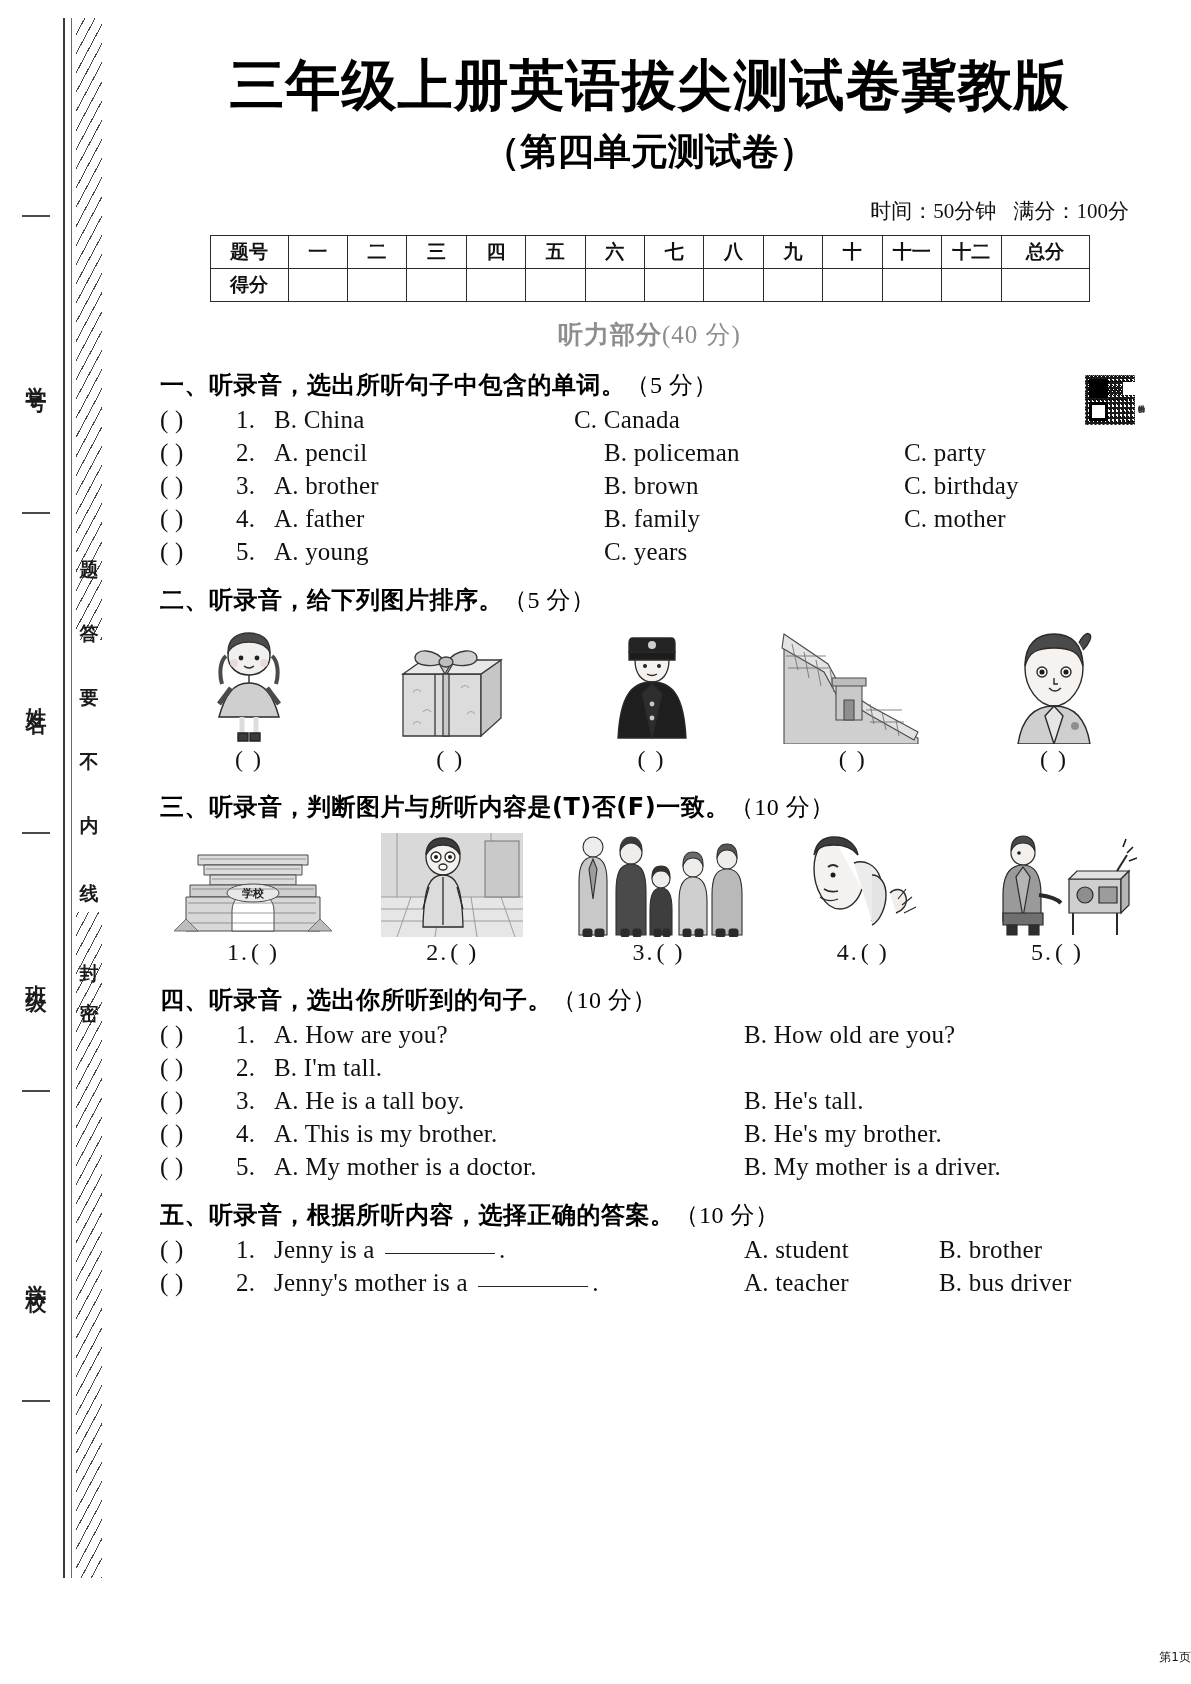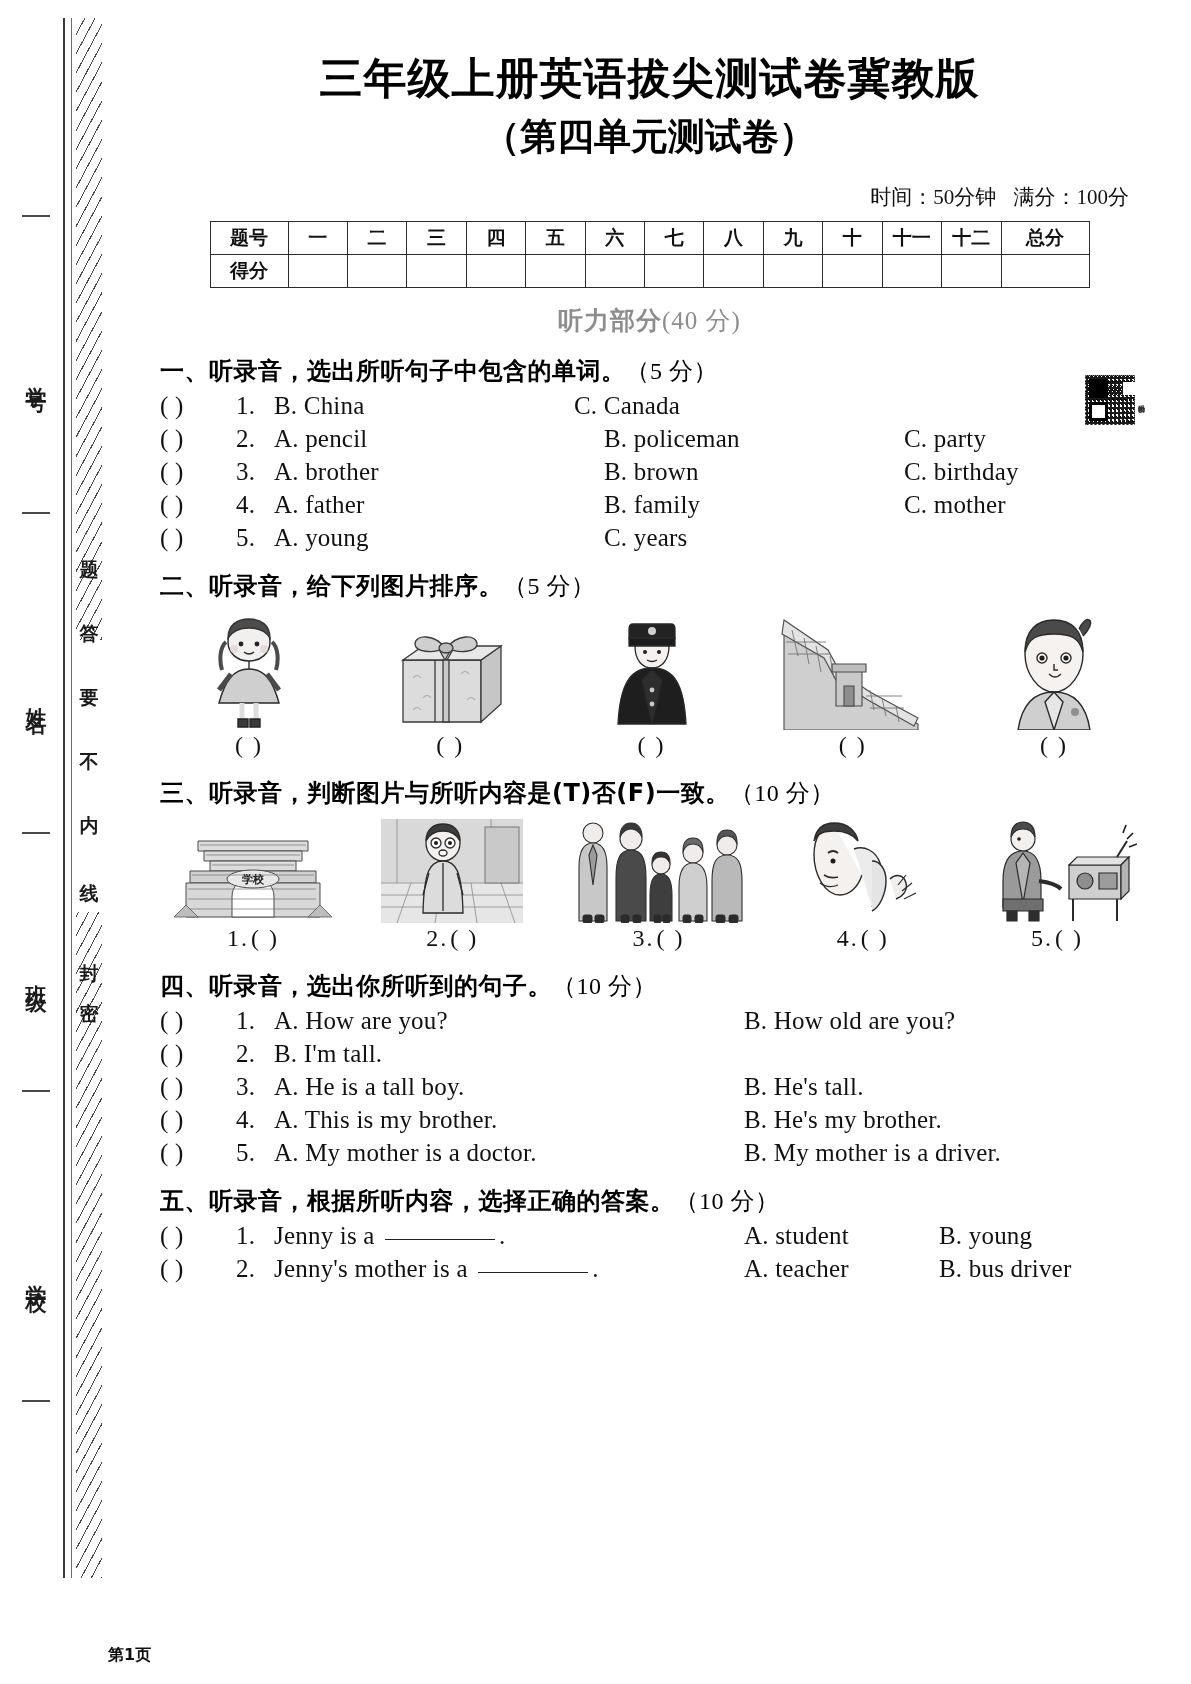--- a/index.html
+++ b/index.html
@@ -72,21 +72,21 @@
     left: 108px; top: 0;
     width: 1083px; height: 1684px;
     padding: 0 40px;
   }
 
   h1.title {
     margin: 0;
     padding-top: 52px;
     font-family: "DejaVu Sans", sans-serif;
     font-weight: 700;
-    font-size: 43px;
+    font-size: 55px;
     line-height: 1.22;
     text-align: center;
     letter-spacing: 1px;
     color: #000;
   }
   h2.subtitle {
     margin: 10px 0 0 0;
     font-family: "DejaVu Sans", sans-serif;
     font-weight: 700;
     font-size: 37px;
@@ -223,25 +223,24 @@
   .pic-caption {
     font-size: 24px;
     margin-top: 2px;
     letter-spacing: 2px;
   }
   .pic-caption .pnum { margin-right: 2px; }
 
   .page-num {
     position: absolute;
     left: 0; right: 0; bottom: 18px;
-    text-align: left;
-    font-family: "DejaVu Sans", sans-serif;
-    font-size: 16px;
+    text-align: right;
+    font-family: "DejaVu Sans", sans-serif;
+    font-size: 12px;
     color: #111;
-    font-weight: bold;
   }
 
   
   svg { display:block; }
 </style>
 </head>
 <body>
 
 <div class="sidebar">
   <div class="rule-outer"></div>
@@ -675,21 +674,21 @@
 
   <div class="q-title">
     <span>五、听录音，根据所听内容，选择正确的答案。</span><span class="pts">（10 分）</span>
   </div>
   <div>
     <div class="opt-row">
       <span class="paren">(    )</span>
       <span class="num">1.</span>
       <span class="colQ5"><span>Jenny is a </span><span class="blankline"></span><span>.</span></span>
       <span class="colA5">A.  student</span>
-      <span class="colB5">B.  young</span>
+      <span class="colB5">B.  brother</span>
     </div>
     <div class="opt-row">
       <span class="paren">(    )</span>
       <span class="num">2.</span>
       <span class="colQ5"><span>Jenny's mother is a </span><span class="blankline"></span><span>.</span></span>
       <span class="colA5">A.  teacher</span>
       <span class="colB5">B.  bus driver</span>
     </div>
   </div>
 

